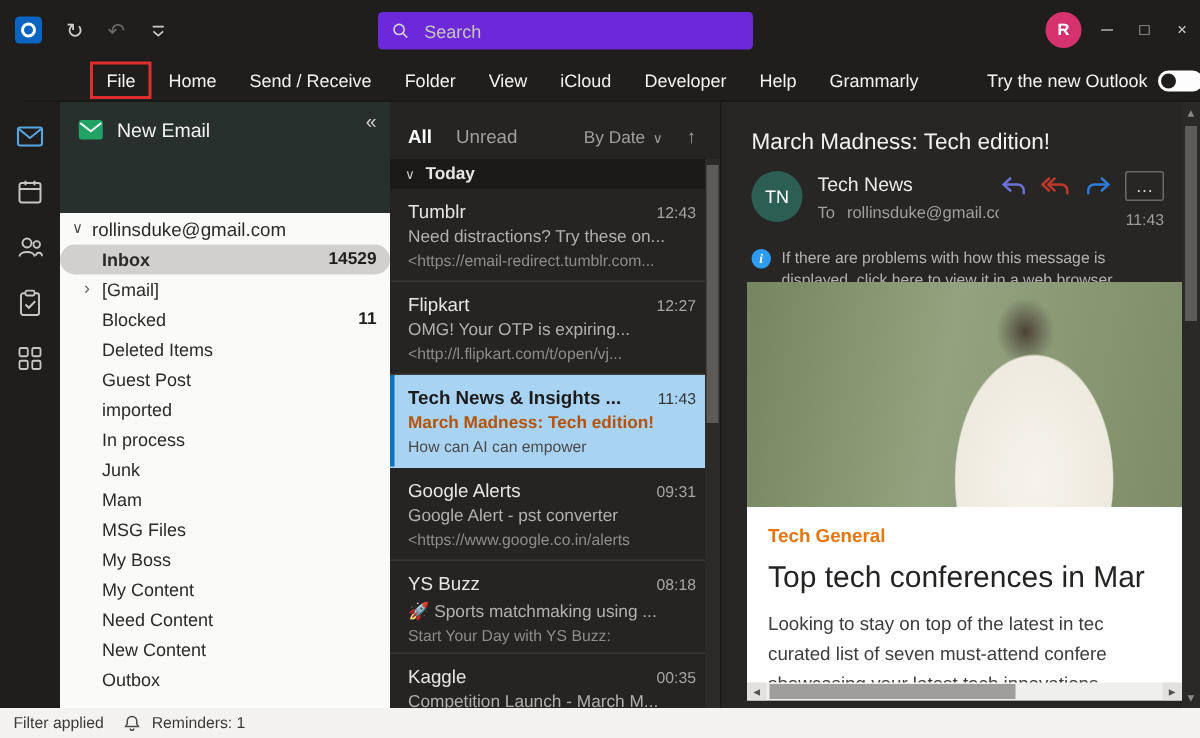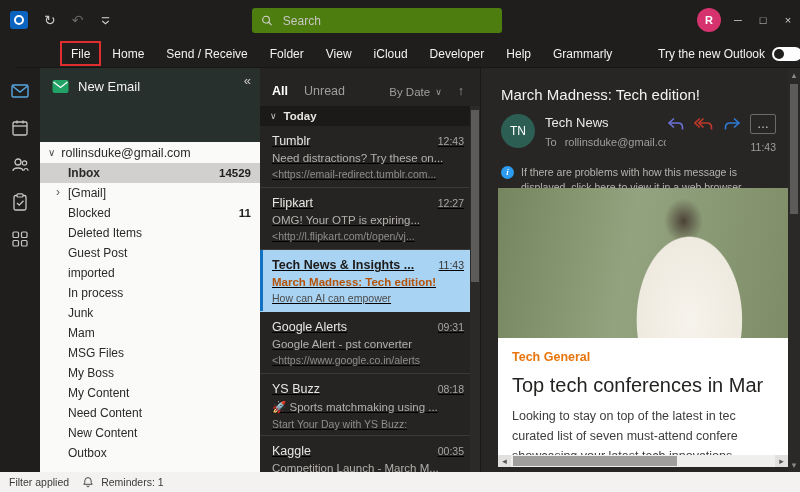--- a/index.html
+++ b/index.html
@@ -6,21 +6,21 @@
   html,body{width:800px;height:492px;}
   body{position:relative;overflow:hidden;background:#1f1e1d;font-family:"Liberation Sans","DejaVu Sans",sans-serif;}
 
   
   .titlebar{position:absolute;left:0;top:0;width:800px;height:40px;background:#1f1e1d;}
   .tb-icons{position:absolute;left:10px;top:0;height:40px;display:flex;align-items:center;gap:16px;}
   .logo{width:18px;height:18px;border-radius:3px;background:#0a64c0;position:relative;}
   .logo::after{content:"";position:absolute;inset:4px;border:2.5px solid #fff;border-radius:50%;}
   .tb-btn{color:#cfcdcb;font-size:14px;line-height:1;}
   .tb-btn.disabled{color:#6a6866;}
-  .searchbox{position:absolute;left:252px;top:8px;width:250px;height:25px;background:#4d7c0f;border-radius:3px;display:flex;align-items:center;padding:0 9px;gap:10px;}
+  .searchbox{position:absolute;left:252px;top:8px;width:250px;height:25px;background:#6d28d9;border-radius:3px;display:flex;align-items:center;padding:0 9px;gap:10px;}
   .searchbox input{background:transparent;border:none;outline:none;color:#e8e6e3;font-size:12px;width:100%;font-family:inherit;}
   .searchbox input::placeholder{color:#c8c6c4;}
   .tb-right{position:absolute;right:4px;top:0;height:40px;display:flex;align-items:center;gap:9px;}
   .avatar{width:24px;height:24px;border-radius:50%;background:#d6326e;color:#fff;font-size:11px;font-weight:bold;display:flex;align-items:center;justify-content:center;}
   .winbtn{color:#d0cecc;font-size:11px;width:16px;text-align:center;}
 
   
   .menubar{position:absolute;left:16px;top:40px;width:800px;height:28px;background:#1f1e1d;display:flex;align-items:center;padding-left:44px;color:#f3f2f1;font-size:12px;border-bottom:1px solid #171716;}
   .menu-item{padding:0 11px;height:28px;display:flex;align-items:center;position:relative;white-space:nowrap;}
   .annotation-box{position:absolute;left:0;top:1px;right:0;bottom:2px;border:2px solid #e02d2d;pointer-events:none;}
@@ -36,30 +36,30 @@
   .folderpane{position:absolute;left:40px;top:68px;width:220px;height:404px;background:#fafaf9;overflow:hidden;}
   .fp-head{height:74px;background:#28302d;position:relative;color:#f3f2f1;}
   .fp-newmail{position:absolute;left:12px;top:11px;display:flex;align-items:center;gap:9px;font-size:13px;}
   .fp-collapse{position:absolute;right:9px;top:5px;color:#d0cecc;font-size:13px;}
   .fp-hint{position:absolute;left:10px;right:10px;top:41px;height:23px;border:1px solid #515e59;color:#96a29d;font-size:10.5px;display:flex;align-items:center;justify-content:center;}
   .fp-account{height:21px;display:flex;align-items:center;gap:6px;padding-left:8px;font-size:12.5px;color:#2b2a29;}
   .fp-account .chev{font-size:10px;color:#4a4a48;}
   .fp-row{height:20px;display:flex;align-items:center;padding-left:28px;padding-right:9px;position:relative;font-size:12px;color:#2b2a29;}
   .fp-row .chev{position:absolute;left:16px;color:#5f5e5c;font-size:12px;top:2px;}
   .fp-row .cnt{margin-left:auto;font-weight:bold;font-size:11.5px;color:#1f1e1d;}
-  .fp-row.sel{background:#d2d0ce;font-weight:bold;}
+  .fp-row.sel{background:#d2d0ce;font-weight:bold;border-radius:10px;}
 
   
   .msglist{position:absolute;left:260px;top:68px;width:220px;height:404px;background:#252423;overflow:hidden;}
   .ml-header{height:38px;display:flex;align-items:flex-end;padding:0 16px 8px 12px;gap:16px;color:#a19f9d;font-size:12.5px;}
   .ml-tab-all{color:#ffffff;font-weight:bold;}
   .ml-sort{margin-left:auto;font-size:11.5px;display:flex;gap:5px;align-items:center;}
   .ml-today{height:20px;background:#1b1a19;color:#e8e6e3;font-size:11.5px;font-weight:bold;display:flex;align-items:center;gap:7px;padding-left:10px;}
   .ml-today .chev{font-size:9px;font-weight:normal;color:#c8c6c4;}
-  .ml-items{position:absolute;top:58px;left:0;right:10px;bottom:0;overflow:hidden;text-decoration:underline;}
+  .ml-items{position:absolute;top:58px;left:0;right:10px;bottom:0;overflow:hidden;}
   .ml-item{height:62px;padding:8px 6px 0 12px;border-bottom:1px solid #3a3938;position:relative;}
   .ml-row1{display:flex;align-items:baseline;}
   .ml-sender{color:#e8e6e3;font-size:12.5px;flex:1;white-space:nowrap;overflow:hidden;}
   .ml-time{color:#a8a6a4;font-size:10.5px;margin-left:6px;}
   .ml-subj{color:#b3b0ad;font-size:11.5px;margin-top:4px;white-space:nowrap;overflow:hidden;}
   .ml-prev{color:#8f8d8b;font-size:10.5px;margin-top:4px;white-space:nowrap;overflow:hidden;}
   .ml-item.sel{background:#a9d3f3;border-bottom-color:#a9d3f3;}
   .ml-item.sel::before{content:"";position:absolute;left:0;top:0;bottom:0;width:3px;background:#1172c2;}
   .ml-item.sel .ml-sender{color:#1c1b1a;font-weight:bold;}
   .ml-item.sel .ml-time{color:#333331;}

